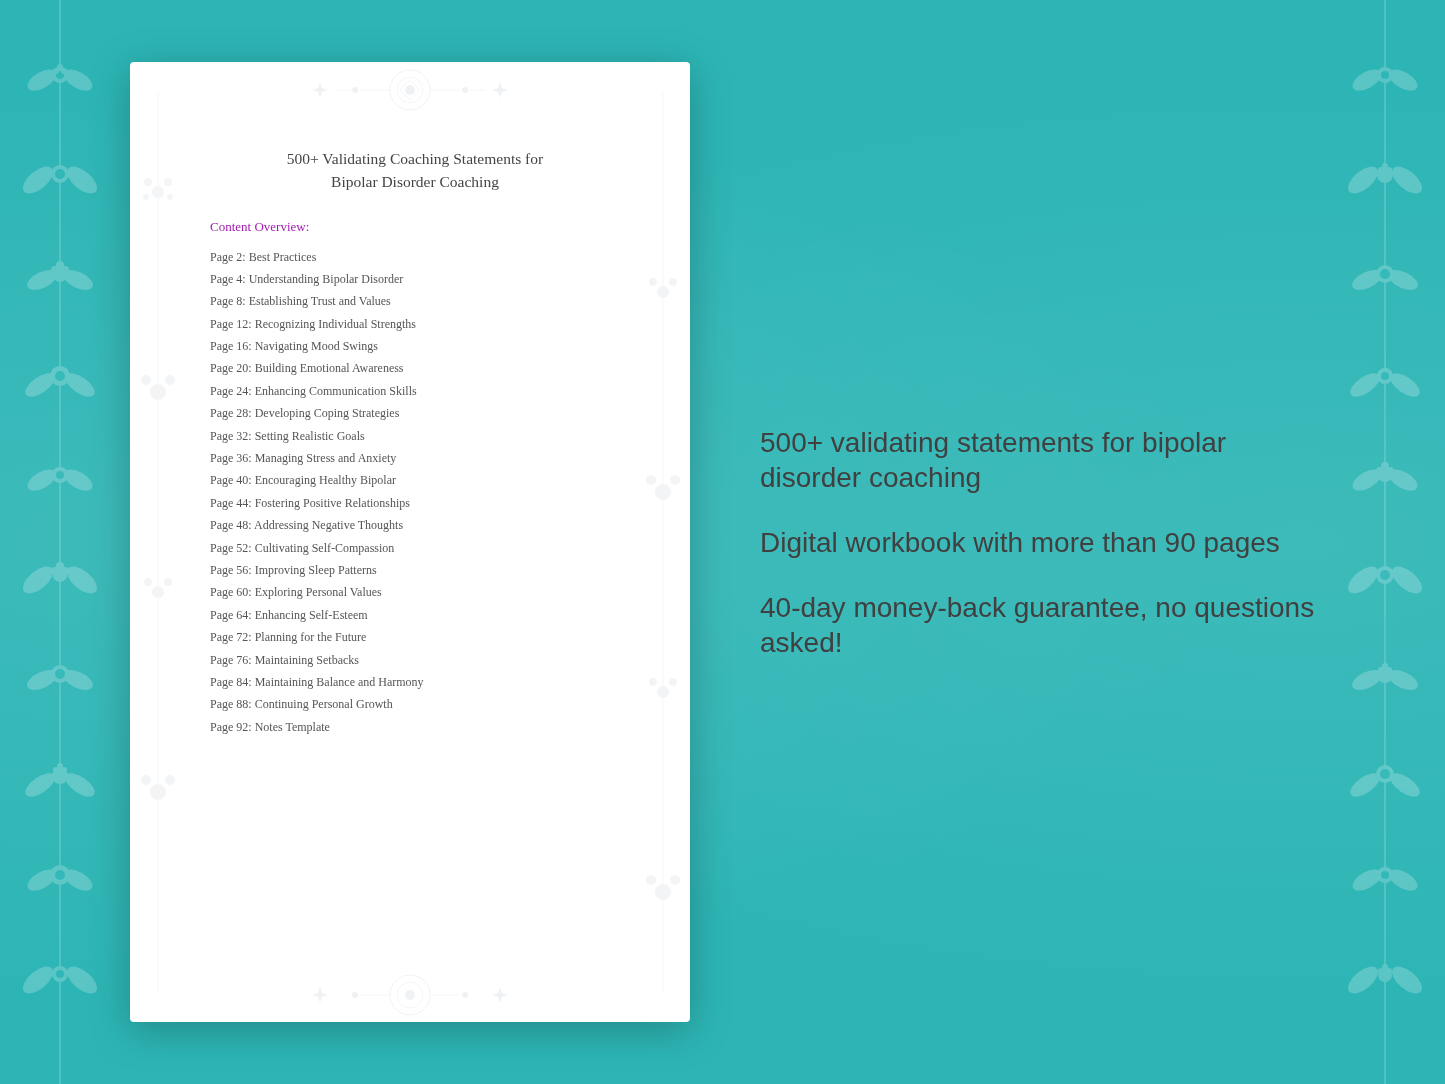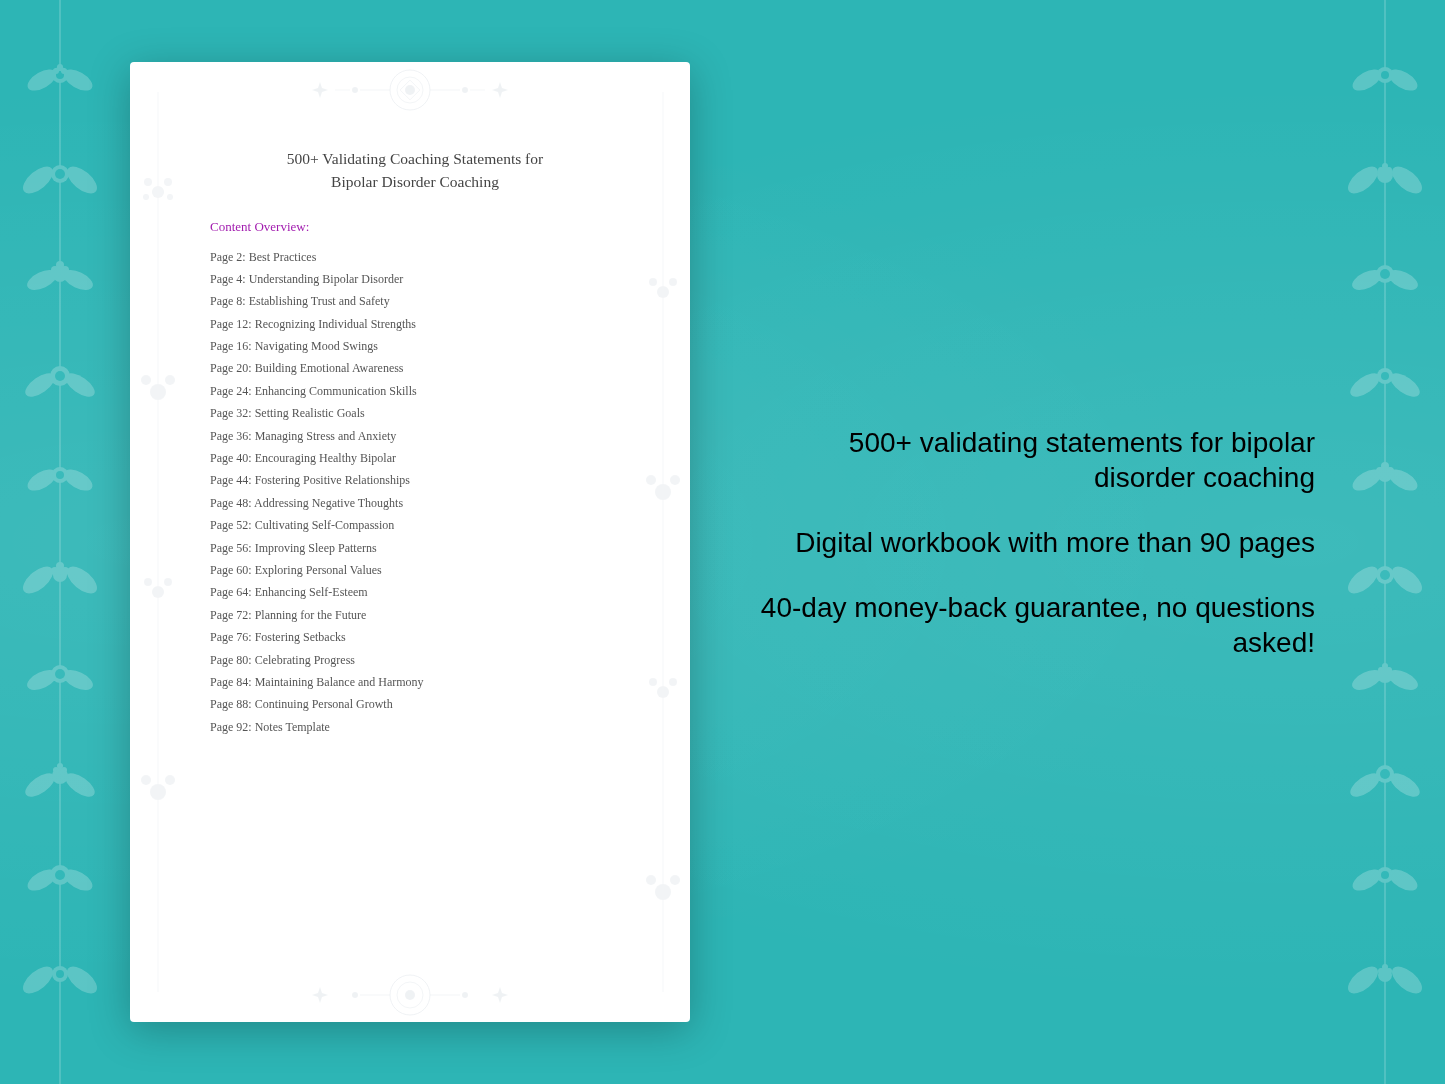--- a/index.html
+++ b/index.html
@@ -170,24 +170,23 @@
       flex: 1;
       display: flex;
       flex-direction: column;
       gap: 30px;
       padding-left: 20px;
     }
 
     .feature-text {
       font-family: 'Helvetica Neue', Arial, sans-serif;
       font-size: 28px;
-      color: #000000;
+      color: #404040;
       line-height: 1.25;
       font-weight: 300;
-      text-align: right;
     }
 
     
   </style>
 </head>
 <body>
 
 <div class="bg-overlay"></div>
 
 <div class="floral-left">
@@ -449,37 +448,37 @@
       <div class="doc-title">
         <span>500+ Validating Coaching Statements for</span><br>
         <span>Bipolar Disorder Coaching</span>
       </div>
 
       <div class="doc-content-label">Content Overview:</div>
 
       <ul class="toc-list" id="toc-list">
       <li class="toc-item">Page  2:  Best Practices</li>
           <li class="toc-item">Page  4:  Understanding Bipolar Disorder</li>
-          <li class="toc-item">Page  8:  Establishing Trust and Safety</li>
+          <li class="toc-item">Page  8:  Establishing Trust and Values</li>
           <li class="toc-item">Page 12:  Recognizing Individual Strengths</li>
           <li class="toc-item">Page 16:  Navigating Mood Swings</li>
           <li class="toc-item">Page 20:  Building Emotional Awareness</li>
           <li class="toc-item">Page 24:  Enhancing Communication Skills</li>
+          <li class="toc-item">Page 28:  Developing Coping Strategies</li>
           <li class="toc-item">Page 32:  Setting Realistic Goals</li>
           <li class="toc-item">Page 36:  Managing Stress and Anxiety</li>
           <li class="toc-item">Page 40:  Encouraging Healthy Bipolar</li>
           <li class="toc-item">Page 44:  Fostering Positive Relationships</li>
           <li class="toc-item">Page 48:  Addressing Negative Thoughts</li>
           <li class="toc-item">Page 52:  Cultivating Self-Compassion</li>
           <li class="toc-item">Page 56:  Improving Sleep Patterns</li>
           <li class="toc-item">Page 60:  Exploring Personal Values</li>
           <li class="toc-item">Page 64:  Enhancing Self-Esteem</li>
           <li class="toc-item">Page 72:  Planning for the Future</li>
-          <li class="toc-item">Page 76:  Fostering Setbacks</li>
-          <li class="toc-item">Page 80:  Celebrating Progress</li>
+          <li class="toc-item">Page 76:  Maintaining Setbacks</li>
           <li class="toc-item">Page 84:  Maintaining Balance and Harmony</li>
           <li class="toc-item">Page 88:  Continuing Personal Growth</li>
           <li class="toc-item">Page 92:  Notes Template</li>
         </ul>
     </div>
   </div>
 
   <div class="right-content">
     <p class="feature-text">500+ validating statements for bipolar disorder coaching</p>
     <p class="feature-text">Digital workbook with more than 90 pages</p>

